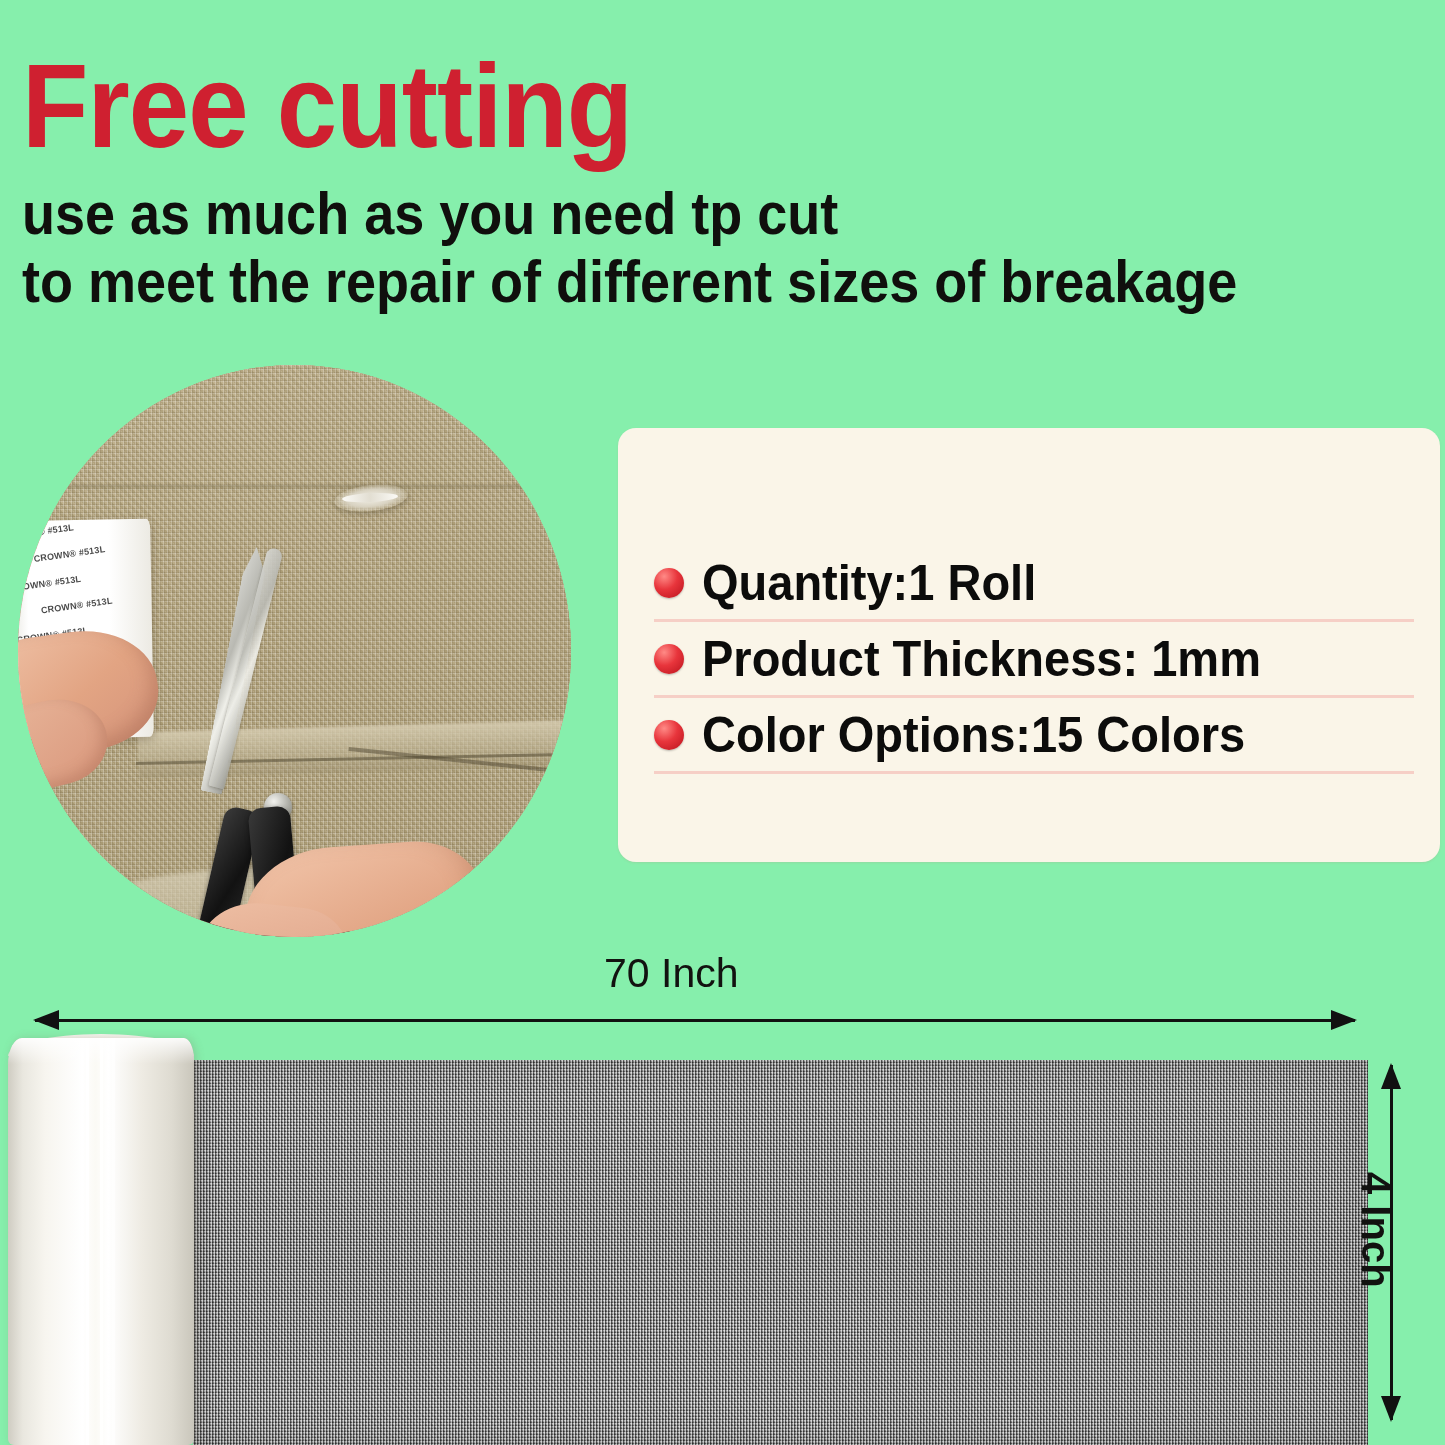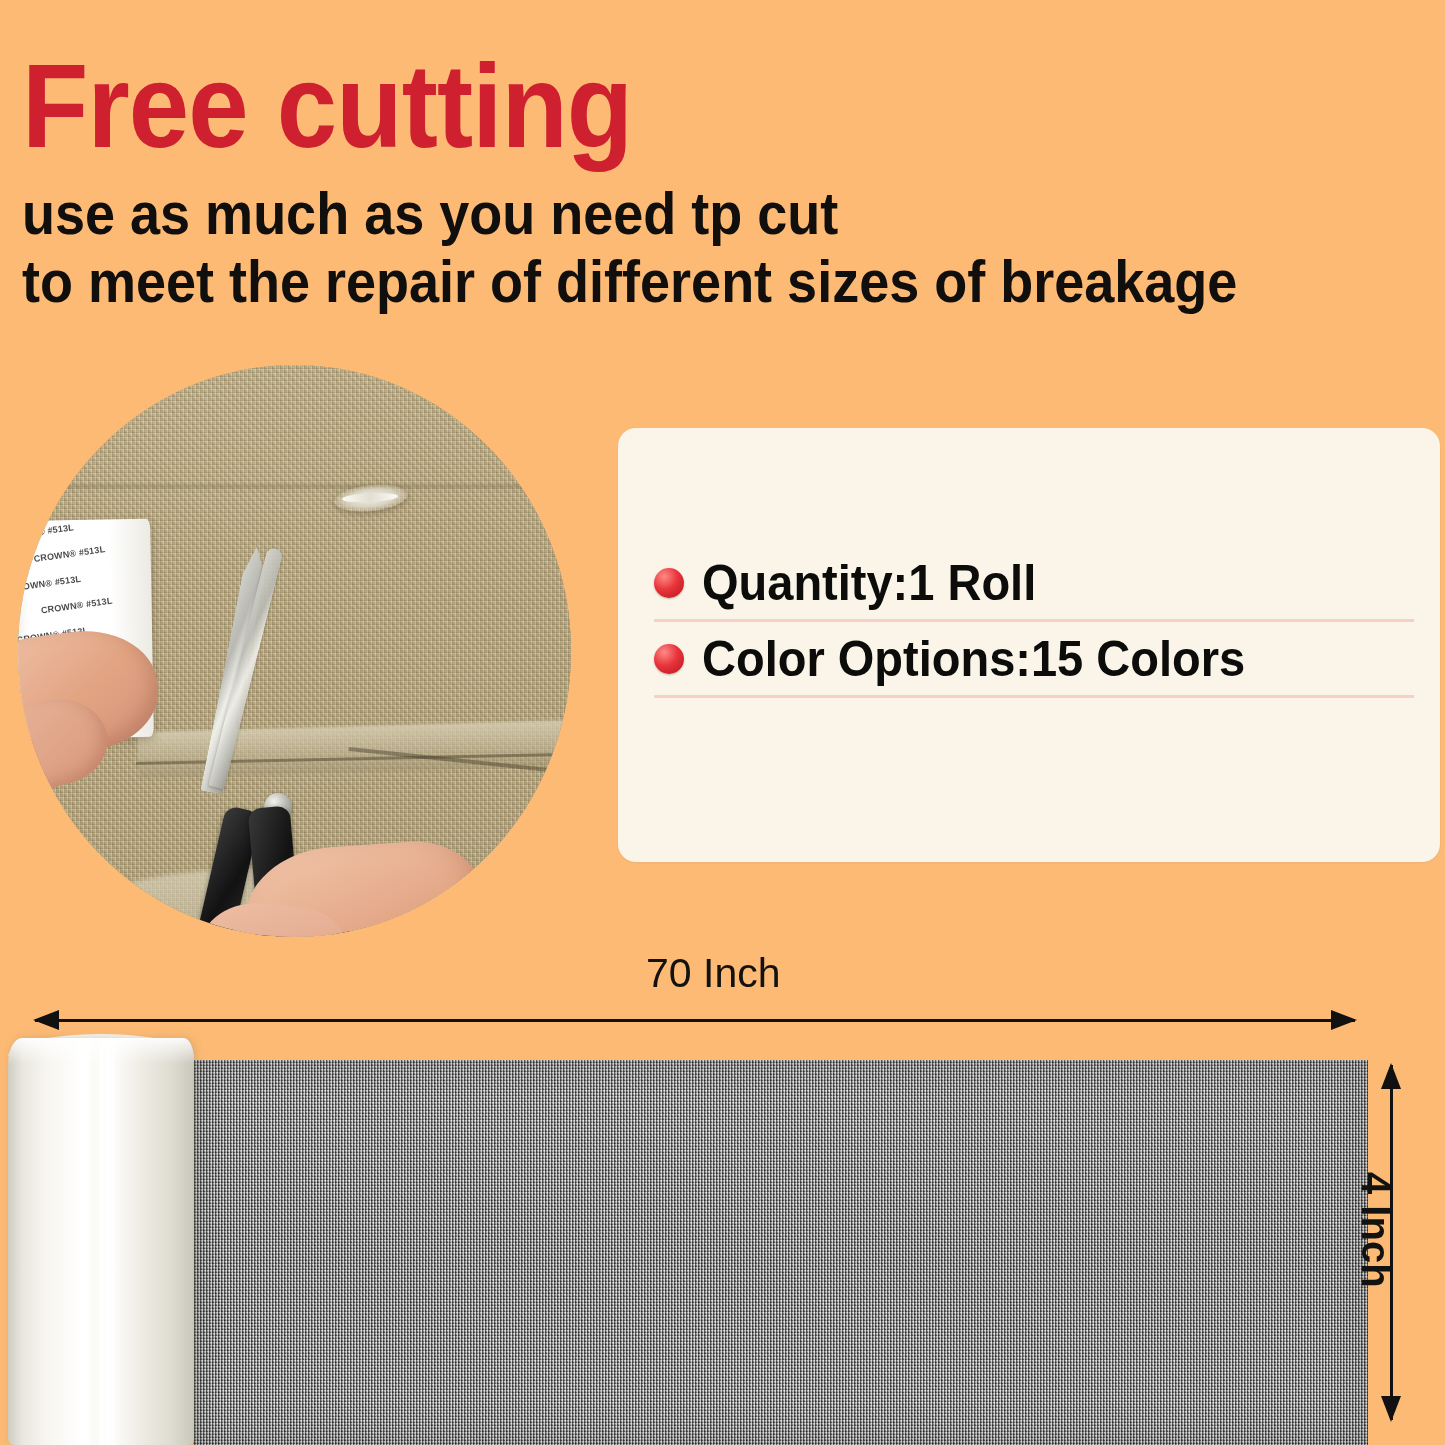--- a/index.html
+++ b/index.html
@@ -3,21 +3,21 @@
 <meta charset="utf-8">
 <style>
   html,body{margin:0;padding:0;}
   body{
     width:1445px;height:1445px;
     background:#f8f7f1;
     font-family:"Liberation Sans", sans-serif;
     overflow:hidden;
     position:relative;
   }
-  .page{position:relative;width:1445px;height:1445px;overflow:hidden;background:#fdba74;}
+  .page{position:relative;width:1445px;height:1445px;overflow:hidden;background:#86efac;}
 
   
   .headline{
     position:absolute;left:22px;top:52px;
     font-family:"Liberation Sans Narrow","Liberation Sans",sans-serif;
     font-weight:bold;
     font-size:118px;
     line-height:108px;
     letter-spacing:-1px;
     color:#cf2030;
@@ -247,21 +247,21 @@
     font-size:50px;
     color:#0c0c0b;
     transform:scaleX(0.94);
     transform-origin:left center;
     white-space:nowrap;
     letter-spacing:0px;
   }
 
   
   .dim-top-label{
-    position:absolute;left:646px;top:950px;
+    position:absolute;left:604px;top:950px;
     font-family:"Liberation Sans",sans-serif;
     font-size:41px;color:#121210;
     white-space:nowrap;
   }
   .arrow-h{
     position:absolute;left:35px;top:1019px;width:1320px;height:3px;
     background:#111;
   }
   .arrow-h::before,.arrow-h::after{
     content:"";position:absolute;top:-9px;width:0;height:0;
@@ -386,20 +386,24 @@
   </div>
 
   <div class="spec-panel">
     <div class="spec-list">
       <div class="spec-row">
         <span class="bullet"></span>
         <span class="spec-text">Quantity:1 Roll</span>
       </div>
       <div class="spec-row">
         <span class="bullet"></span>
+        <span class="spec-text">Product Thickness: 1mm</span>
+      </div>
+      <div class="spec-row">
+        <span class="bullet"></span>
         <span class="spec-text">Color Options:15 Colors</span>
       </div>
     </div>
   </div>
 
   <div class="dim-top-label">70 Inch</div>
   <div class="arrow-h"></div>
 
   <div class="gray-strip"></div>
   <div class="roll-top-edge"></div>

